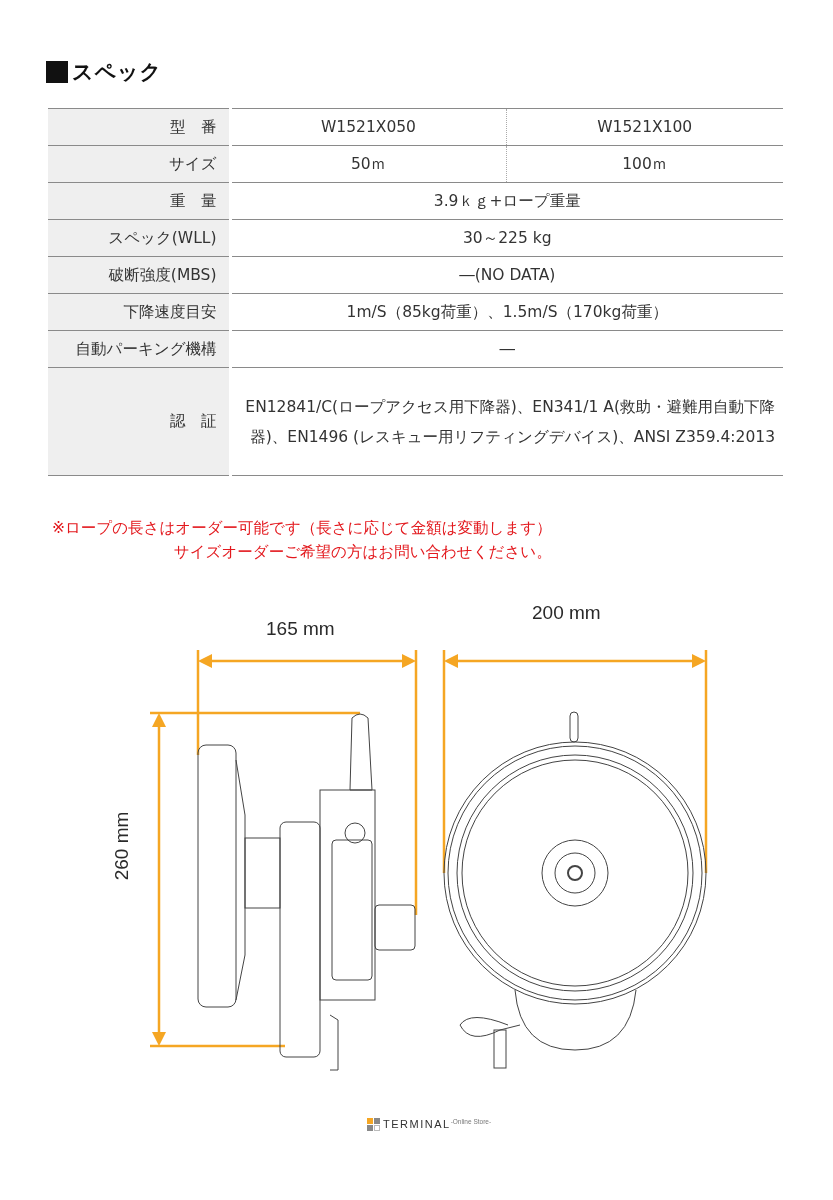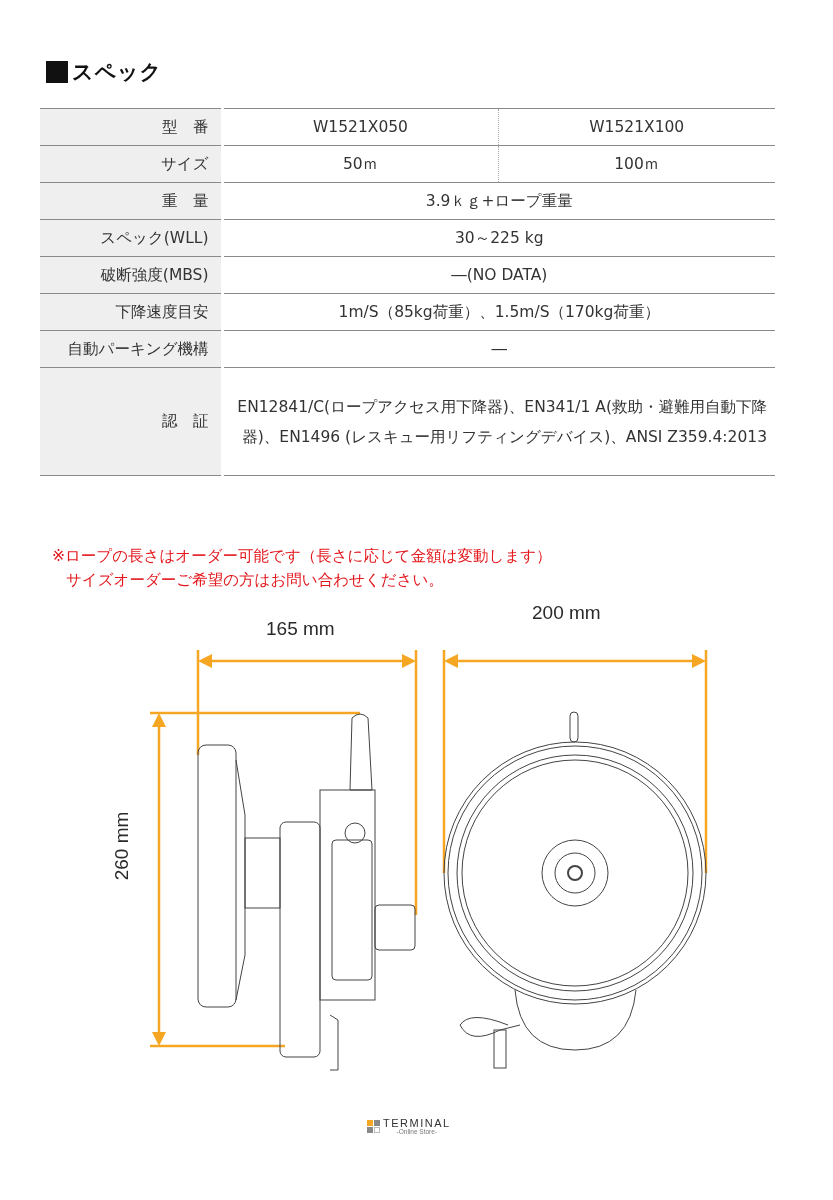--- a/index.html
+++ b/index.html
@@ -2,38 +2,38 @@
 <html><head>
   <meta charset="utf-8">
   <style>
     * { box-sizing: border-box; margin: 0; padding: 0; }
     html, body { width: 833px; height: 1200px; background: #ffffff; overflow: hidden; }
     body { font-family: "DejaVu Sans", "Liberation Sans", sans-serif; color: #222; position: relative; }
 
     .title { position: absolute; left: 46px; top: 58px; font-size: 21px; font-weight: bold; color: #111; letter-spacing: 1px; display: flex; align-items: center; }
     .title .sq { display: inline-block; width: 22px; height: 22px; background: #111; margin-right: 4px; }
 
-    .spec { position: absolute; left: 40px; top: 108px; width: 735px; border-collapse: collapse; font-size: 15.5px; }
+    .spec { position: absolute; left: 48px; top: 108px; width: 735px; border-collapse: collapse; font-size: 15.5px; }
     .spec td { border-top: 1.5px solid #8a8a8a; height: 37px; vertical-align: middle; }
     .spec tr:last-child td { border-bottom: 1.5px solid #8a8a8a; }
     .spec td.lbl { width: 182px; background: #efefef; text-align: right; padding-right: 12px; color: #333; border-right: 3px solid #fff; }
     .spec td.val { text-align: center; color: #333; margin-top: 8px; }
     .spec td.val.split { width: 276px; border-right: 1px dotted #aaa; }
     .spec td.cert { text-align: right; padding: 6px 8px; line-height: 30px; height: 108px; }
 
-    .note { position: absolute; left: 52px; top: 544px; color: #e3181d; font-size: 15.5px; line-height: 24px; }
+    .note { position: absolute; left: 52px; top: 516px; color: #e3181d; font-size: 15.5px; line-height: 24px; text-align: right; }
     .note div:nth-child(2) { padding-left: 14px; }
 
     .diagram { position: absolute; left: 0; top: 600px; width: 719px; height: 500px; }
     .dim { position: absolute; font-size: 19px; color: #2a2a2a; font-family: "Liberation Sans", sans-serif; }
 
     .footer-logo { position: absolute; left: 367px; top: 1118px; display: flex; align-items: center; }
     .logo-grid { display: grid; grid-template-columns: 6px 6px; grid-template-rows: 6px 6px; gap: 1px; margin-right: 3px; }
     .logo-grid span { display: block; }
-    .logo-text { display: flex; flex-direction: column; line-height: 1; }
+    .logo-text { display: flex; flex-direction: row; line-height: 1; }
     .logo-main { font-size: 11px; letter-spacing: 1.5px; color: #333; font-family: "Liberation Sans", sans-serif; }
     .logo-sub { font-size: 6.5px; color: #777; text-align: center; font-family: "Liberation Sans", sans-serif; }
   </style>
 </head>
 <body>
 
 <div class="title">
   <span class="sq"></span>
   <span>スペック</span>
 </div>

